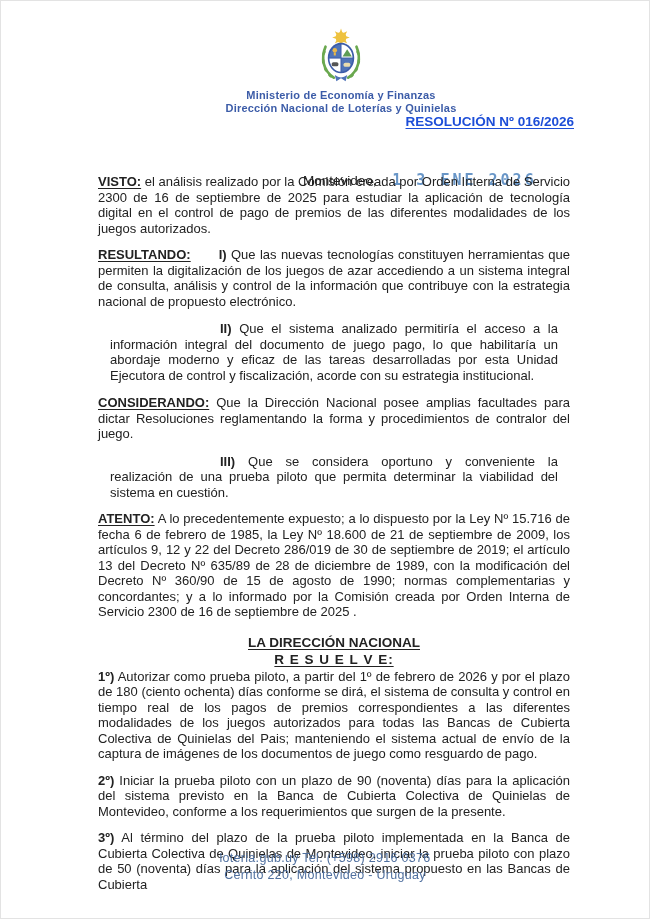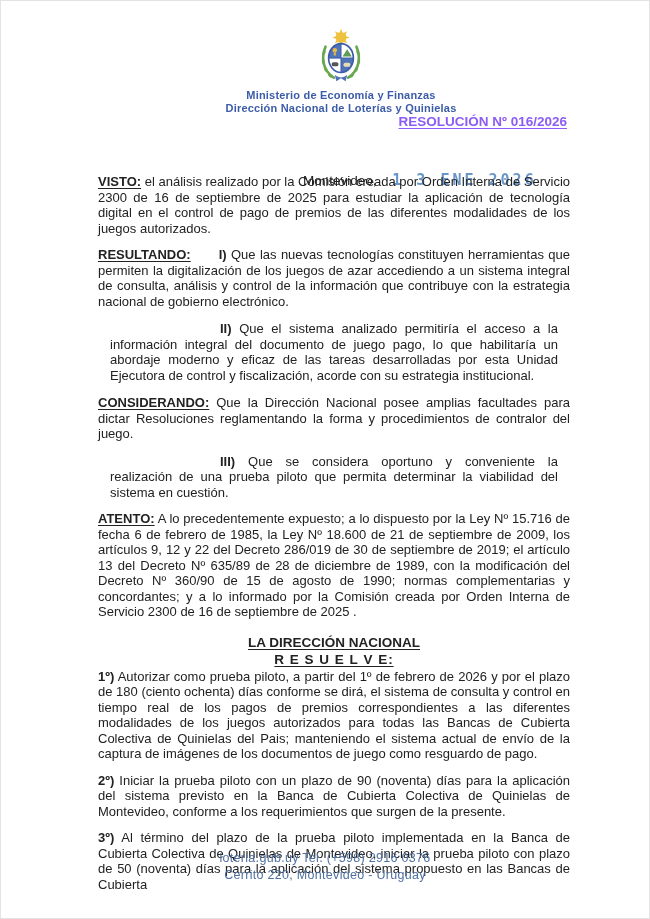--- a/index.html
+++ b/index.html
@@ -29,26 +29,26 @@
     font-size: 11px;
     line-height: 13px;
     color: #3c5ca8;
     letter-spacing: 0.2px;
   }
 
   
   .res-num {
     position: absolute;
     top: 113px;
-    right: 82px;
+    right: 75px;
     font-weight: bold;
     font-size: 13.5px;
     text-decoration: underline;
     text-underline-offset: 2px;
-    color: #8b5cf6;
+    color: #1d4ed8;
   }
 
   
   .dateline {
     position: absolute;
     top: 142px;
     left: 302px;
     font-size: 13.5px;
     white-space: nowrap;
     margin-top: 28px;
@@ -181,21 +181,21 @@
 
   <div class="doc-body">
 
     <p class="para">
       <span class="lbl">VISTO:</span>
       <span>el análisis realizado por la Comisión creada por Orden Interna de Servicio 2300 de 16 de septiembre de 2025 para estudiar la aplicación de tecnología digital en el control de pago de premios de las diferentes modalidades de los juegos autorizados.</span>
     </p>
 
     <p class="para">
       <span class="lbl">RESULTANDO:</span><span class="tab"></span><span class="itemnum">I)</span>
-      <span>Que las nuevas tecnologías constituyen herramientas que permiten la digitalización de los juegos de azar accediendo a un sistema integral de consulta, análisis y control de la información que contribuye con la estrategia nacional de gobierno electrónico.</span>
+      <span>Que las nuevas tecnologías constituyen herramientas que permiten la digitalización de los juegos de azar accediendo a un sistema integral de consulta, análisis y control de la información que contribuye con la estrategia nacional de propuesto electrónico.</span>
     </p>
     <p class="para cont">
       <span class="itemnum">II)</span>
       <span>Que el sistema analizado permitiría el acceso a la información integral del documento de juego pago, lo que habilitaría un abordaje moderno y eficaz de las tareas desarrolladas por esta Unidad Ejecutora de control y fiscalización, acorde con su estrategia institucional.</span>
     </p>
     <p class="para">
       <span class="lbl">CONSIDERANDO:</span>
       <span>Que la Dirección Nacional posee amplias facultades para dictar Resoluciones reglamentando la forma y procedimientos de contralor del juego.</span>
     </p>
 

